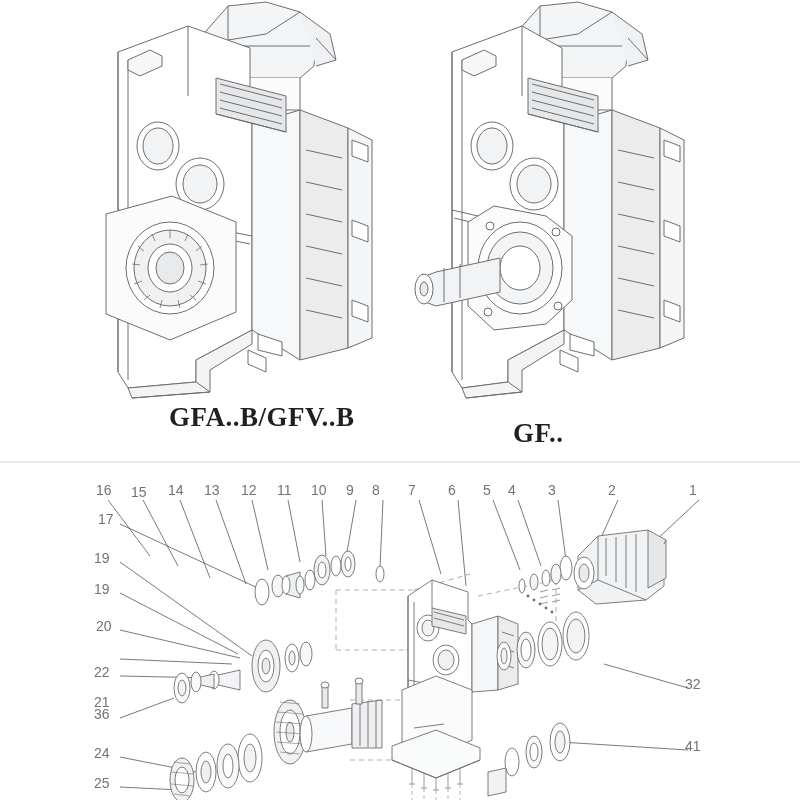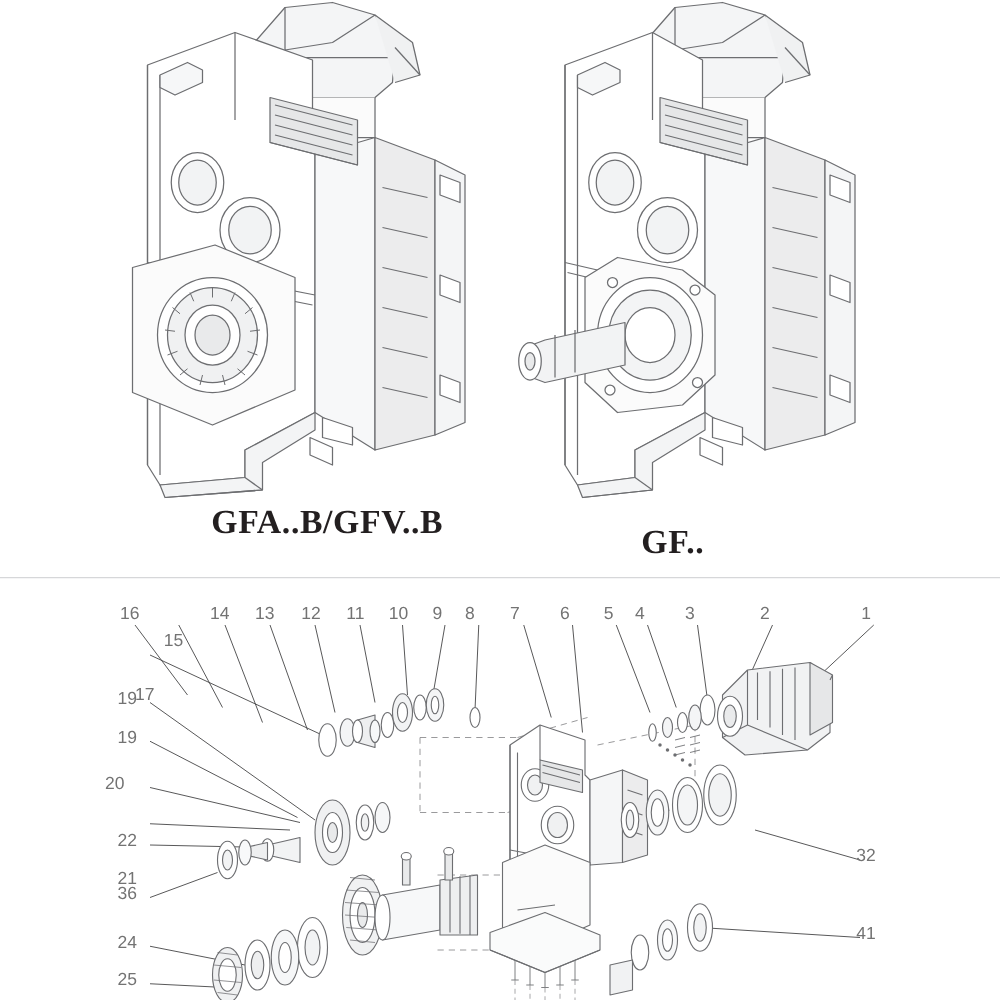--- a/index.html
+++ b/index.html
@@ -387,39 +387,39 @@
                  M448,788 L448,800 M460,784 L460,800"></path>
       </g>
     </g>
   </svg>
 
   <div class="caption" id="caption-left">GFA..B/GFV..B</div>
   <div class="caption" id="caption-right">GF..</div>
 
   <div id="callouts">
       <div class="callout-num" style="left: 96px; top: 482px; width: 18px;">16</div>
-      <div class="callout-num" style="left: 131px; top: 504px; width: 18px;">15</div>
+      <div class="callout-num" style="left: 131px; top: 484px; width: 18px;">15</div>
       <div class="callout-num" style="left: 168px; top: 482px; width: 18px;">14</div>
       <div class="callout-num" style="left: 204px; top: 482px; width: 18px;">13</div>
       <div class="callout-num" style="left: 241px; top: 482px; width: 18px;">12</div>
       <div class="callout-num" style="left: 277px; top: 482px; width: 18px;">11</div>
       <div class="callout-num" style="left: 311px; top: 482px; width: 18px;">10</div>
       <div class="callout-num" style="left: 346px; top: 482px; width: 18px;">9</div>
       <div class="callout-num" style="left: 372px; top: 482px; width: 18px;">8</div>
       <div class="callout-num" style="left: 408px; top: 482px; width: 18px;">7</div>
       <div class="callout-num" style="left: 448px; top: 482px; width: 18px;">6</div>
       <div class="callout-num" style="left: 483px; top: 482px; width: 18px;">5</div>
       <div class="callout-num" style="left: 508px; top: 482px; width: 18px;">4</div>
       <div class="callout-num" style="left: 548px; top: 482px; width: 18px;">3</div>
       <div class="callout-num" style="left: 608px; top: 482px; width: 18px;">2</div>
       <div class="callout-num" style="left: 689px; top: 482px; width: 18px;">1</div>
-      <div class="callout-num" style="left: 108px; top: 511px; width: 18px; margin-top: 36px;">17</div>
+      <div class="callout-num" style="left: 98px; top: 511px; width: 18px;">17</div>
       <div class="callout-num" style="left: 94px; top: 550px; width: 18px;">19</div>
       <div class="callout-num" style="left: 94px; top: 581px; width: 18px;">19</div>
-      <div class="callout-num" style="left: 84px; top: 618px; width: 18px;">20</div>
+      <div class="callout-num" style="left: 96px; top: 618px; width: 18px;">20</div>
       <div class="callout-num" style="left: 94px; top: 654px; width: 18px; margin-top: 40px;">21</div>
       <div class="callout-num" style="left: 94px; top: 664px; width: 18px;">22</div>
       <div class="callout-num" style="left: 94px; top: 706px; width: 18px;">36</div>
       <div class="callout-num" style="left: 94px; top: 745px; width: 18px;">24</div>
       <div class="callout-num" style="left: 94px; top: 775px; width: 18px;">25</div>
       <div class="callout-num" style="left: 685px; top: 676px; width: 18px;">32</div>
       <div class="callout-num" style="left: 685px; top: 738px; width: 18px;">41</div>
     </div>
 
 </div>

